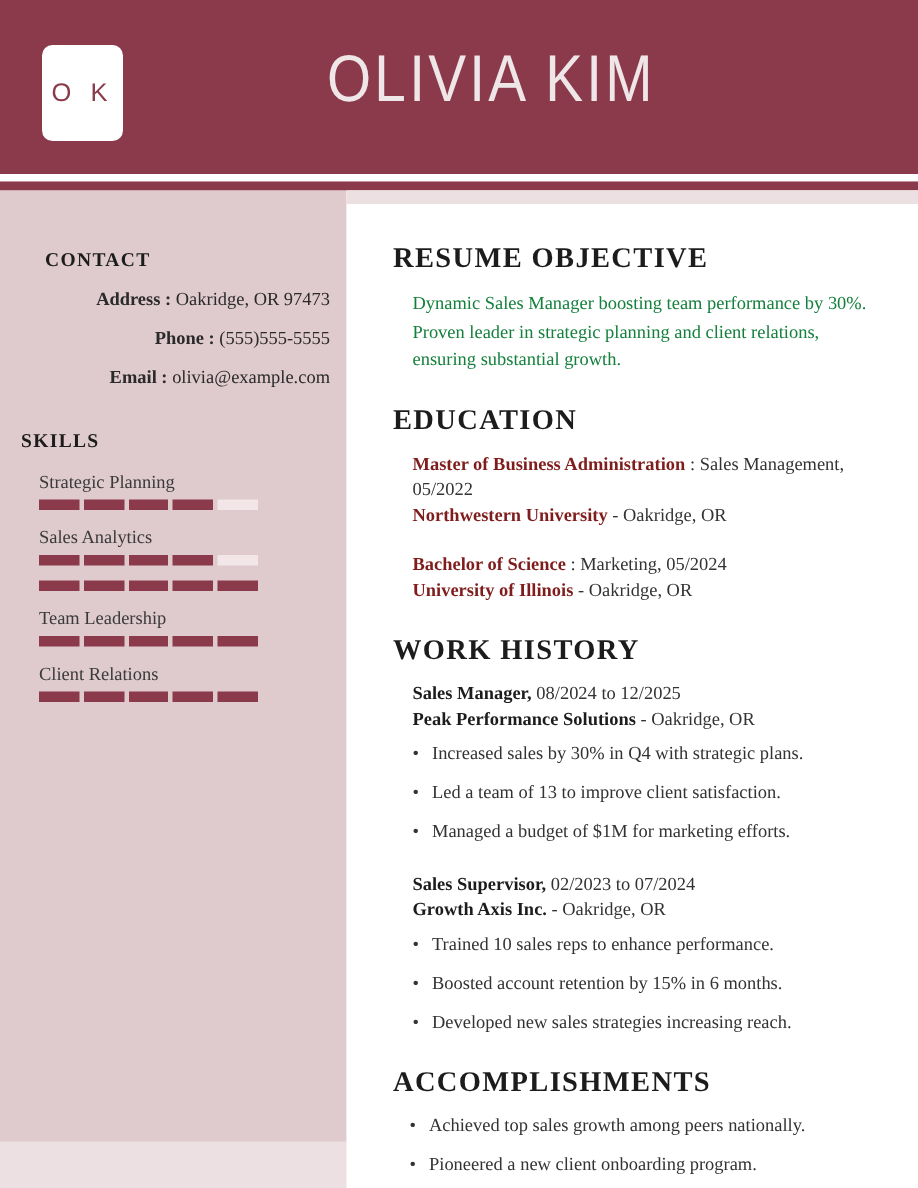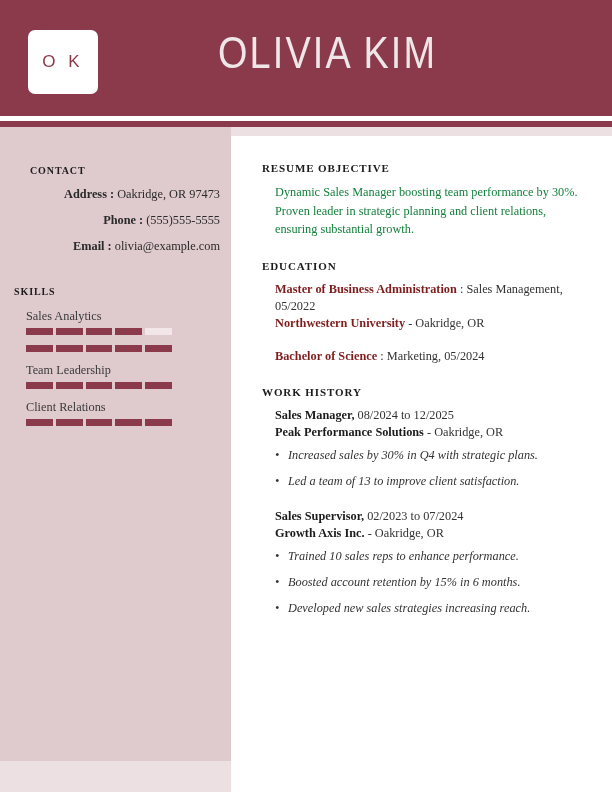--- a/index.html
+++ b/index.html
@@ -28,21 +28,21 @@
     width: 612px;
     height: 116px;
     background: #8b3a4b;
     display: flex;
     align-items: center;
   }
   .monogram {
     position: absolute;
     left: 28px;
     top: 30px;
-    width: 70px;
+    width: 54px;
     height: 64px;
     background: #ffffff;
     border-radius: 7px;
     display: flex;
     align-items: center;
     justify-content: center;
   }
   .monogram-text {
     color: #8b3a4b;
     font-family: "Liberation Sans", sans-serif;
@@ -104,21 +104,21 @@
     left: 231px;
     top: 127px;
     width: 381px;
     height: 9px;
     background: #ece0e2;
   }
 
   
   .side-heading {
     font-family: "Liberation Serif", serif;
-    font-size: 10px;
+    font-size: 13px;
     font-weight: bold;
     color: #1c1c1c;
     letter-spacing: 0.9px;
   }
   .contact-block {
     position: absolute;
     left: 30px;
     top: 38px;
     width: 190px;
   }
@@ -170,21 +170,21 @@
 
   
   .main-inner {
     position: absolute;
     left: 262px;
     top: 162px;
     width: 320px;
   }
   .sec-heading {
     font-family: "Liberation Serif", serif;
-    font-size: 11px;
+    font-size: 19px;
     font-weight: bold;
     color: #1c1c1c;
     letter-spacing: 0.9px;
     margin-bottom: 9px;
   }
   .section { margin-bottom: 21px; }
   .indent { padding-left: 13px; }
   .para {
     font-size: 12.3px;
     color: #15803d;
@@ -202,21 +202,20 @@
   .job-line {
     font-size: 12.3px;
     color: #333333;
     line-height: 17px;
   }
   .job-line b { font-weight: bold; color: #1c1c1c; }
   .bullets {
     list-style: none;
     margin: 6px 0 0 0;
     padding: 0;
-    font-style: italic;
   }
   .bullets li {
     font-size: 12.3px;
     color: #333333;
     line-height: 17px;
     margin-bottom: 9px;
     padding-left: 13px;
     position: relative;
   }
   .bullets li::before {
@@ -259,20 +258,30 @@
           <b>Email :</b>
           <span>olivia@example.com</span>
         </div>
       </div>
     </div>
 
     <div class="skills-block">
       <div class="side-heading">SKILLS</div>
       <div class="skill-list" id="skill-list">
           <div class="skill-item">
+            <div class="skill-label">Strategic Planning</div>
+            <div class="skill-bar">
+              <span class="seg on"></span>
+              <span class="seg on"></span>
+              <span class="seg on"></span>
+              <span class="seg on"></span>
+              <span class="seg off"></span>
+            </div>
+          </div>
+          <div class="skill-item">
             <div class="skill-label">Sales Analytics</div>
             <div class="skill-bar">
               <span class="seg on"></span>
               <span class="seg on"></span>
               <span class="seg on"></span>
               <span class="seg on"></span>
               <span class="seg off"></span>
             </div>
           </div>
           <div class="skill-item">
@@ -323,43 +332,52 @@
 
     <div class="section">
       <div class="sec-heading">EDUCATION</div>
       <div class="indent" id="education-list">
           <div class="edu-entry">
             <div class="edu-line"><b>Master of Business Administration</b><span> : Sales Management, 05/2022</span></div>
             <div class="edu-line"><b>Northwestern University</b><span> - Oakridge, OR</span></div>
           </div>
           <div class="edu-entry">
             <div class="edu-line"><b>Bachelor of Science</b><span> : Marketing, 05/2024</span></div>
+            <div class="edu-line"><b>University of Illinois</b><span> - Oakridge, OR</span></div>
           </div>
         </div>
     </div>
 
     <div class="section">
       <div class="sec-heading">WORK HISTORY</div>
       <div class="indent" id="job-list">
           <div class="job">
             <div class="job-line"><b>Sales Manager,</b><span> 08/2024 to 12/2025</span></div>
             <div class="job-line"><b>Peak Performance Solutions</b><span> - Oakridge, OR</span></div>
             <ul class="bullets">
               <li>Increased sales by 30% in Q4 with strategic plans.</li>
               <li>Led a team of 13 to improve client satisfaction.</li>
+              <li>Managed a budget of $1M for marketing efforts.</li>
             </ul>
           </div>
           <div class="job">
             <div class="job-line"><b>Sales Supervisor,</b><span> 02/2023 to 07/2024</span></div>
             <div class="job-line"><b>Growth Axis Inc.</b><span> - Oakridge, OR</span></div>
             <ul class="bullets">
               <li>Trained 10 sales reps to enhance performance.</li>
               <li>Boosted account retention by 15% in 6 months.</li>
               <li>Developed new sales strategies increasing reach.</li>
             </ul>
           </div>
         </div>
     </div>
 
+    <div class="section">
+      <div class="sec-heading">ACCOMPLISHMENTS</div>
+      <ul class="bullets acc-bullets" id="acc-list">
+          <li>Achieved top sales growth among peers nationally.</li>
+          <li>Pioneered a new client onboarding program.</li>
+        </ul>
+    </div>
 
   </div>
 
 </div>
 
 </body></html>

